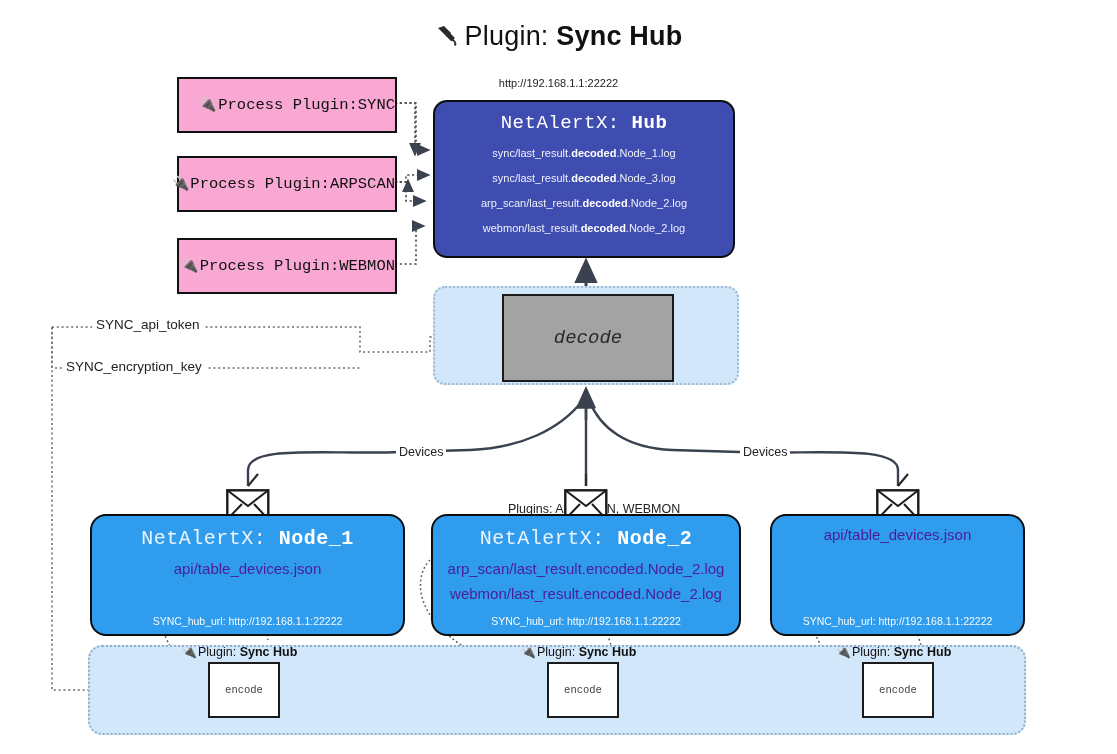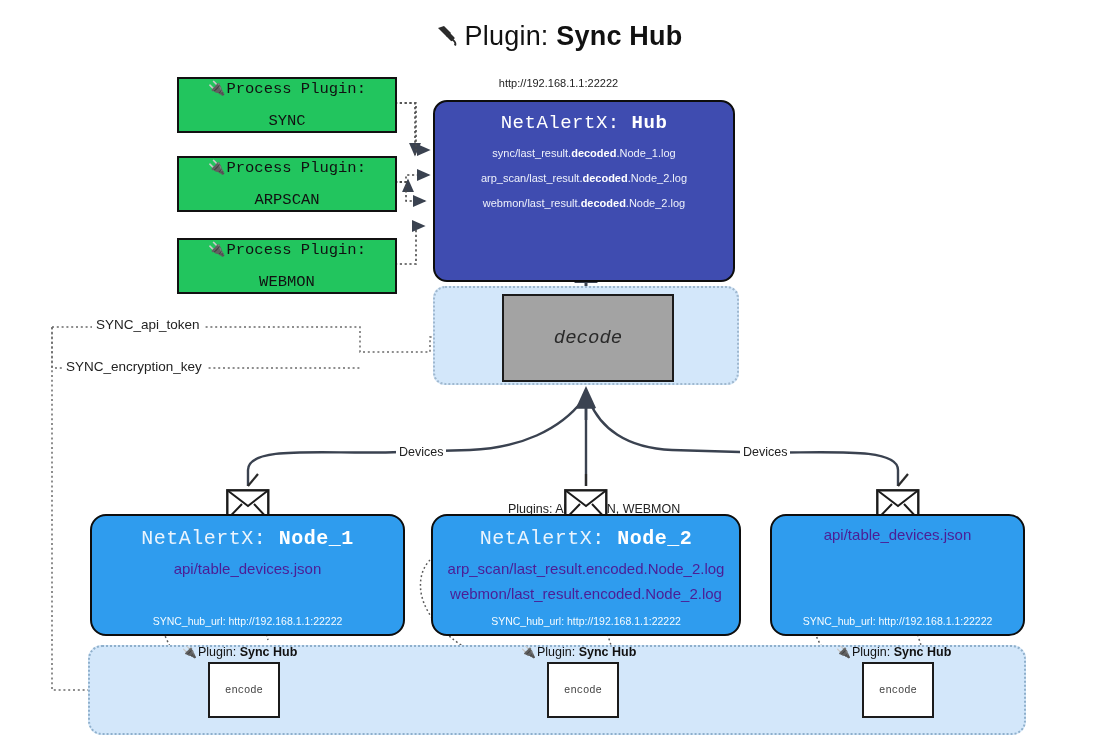--- a/index.html
+++ b/index.html
@@ -10,32 +10,32 @@
   .abs{position:absolute;}
 
   
   #title{left:0;top:16px;width:1117px;text-align:center;font-size:27px;line-height:40px;
          color:#111;letter-spacing:.2px;}
   #title .plug{font-size:24px;vertical-align:-2px;margin-right:4px;display:inline-block;transform:rotate(0deg);}
   #title .strong{font-weight:bold;}
   #hubUrl{left:0;top:77px;width:1117px;text-align:center;font-size:11px;color:#222;}
 
   
-  .procbox{width:216px;height:52px;background:#22c55e;border:2px solid #111;
-           display:flex;flex-direction:column;align-items:center;justify-content:space-between;
+  .procbox{width:216px;height:52px;background:#f9a8d4;border:2px solid #111;
+           display:flex;flex-direction:row;align-items:center;justify-content:flex-end;
            font-family:"Liberation Mono", monospace;font-size:15.5px;color:#111;line-height:19px;}
   .procbox .l1{white-space:nowrap;}
   .procbox .l2{white-space:nowrap;}
   .procbox .plug{font-family:"Liberation Sans",sans-serif;font-size:14px;margin-right:1px;}
   #proc1{left:177px;top:77px;}
   #proc2{left:177px;top:156px;}
   #proc3{left:177px;top:238px;}
 
   
-  #hub{left:433px;top:100px;width:302px;height:182px;background:#3f4cb0;border:2.5px solid #0d0d0d;
+  #hub{left:433px;top:100px;width:302px;height:158px;background:#3f4cb0;border:2.5px solid #0d0d0d;
        border-radius:14px;box-sizing:border-box;}
   #hub .hubtitle{margin-top:10px;text-align:center;font-family:"Liberation Mono",monospace;
        font-size:19px;color:#fff;letter-spacing:.5px;}
   #hub .hubtitle b{font-weight:bold;}
   #hub .logs{margin-top:6px;}
   .loglineWrap{height:25px;display:flex;align-items:center;justify-content:center;}
   .logline{font-size:11px;color:#eef1fb;white-space:nowrap;}
   .logline b{font-weight:bold;color:#ffffff;}
 
   
@@ -176,20 +176,23 @@
     <div class="l2">WEBMON</div>
   </div>
 
   <div class="abs" id="hub">
     <div class="hubtitle"><span>NetAlertX: </span><b>Hub</b></div>
     <div class="logs">
       <div class="loglineWrap">
           <span class="logline"><span>sync/last_result.</span><b>decoded</b><span>.Node_1.log</span></span>
         </div>
       <div class="loglineWrap">
+          <span class="logline"><span>sync/last_result.</span><b>decoded</b><span>.Node_3.log</span></span>
+        </div>
+      <div class="loglineWrap">
           <span class="logline"><span>arp_scan/last_result.</span><b>decoded</b><span>.Node_2.log</span></span>
         </div>
       <div class="loglineWrap">
           <span class="logline"><span>webmon/last_result.</span><b>decoded</b><span>.Node_2.log</span></span>
         </div>
     </div>
   </div>
 
   <div class="abs" id="decodeGroup"></div>
   <div class="abs" id="decodeBox">decode</div>

